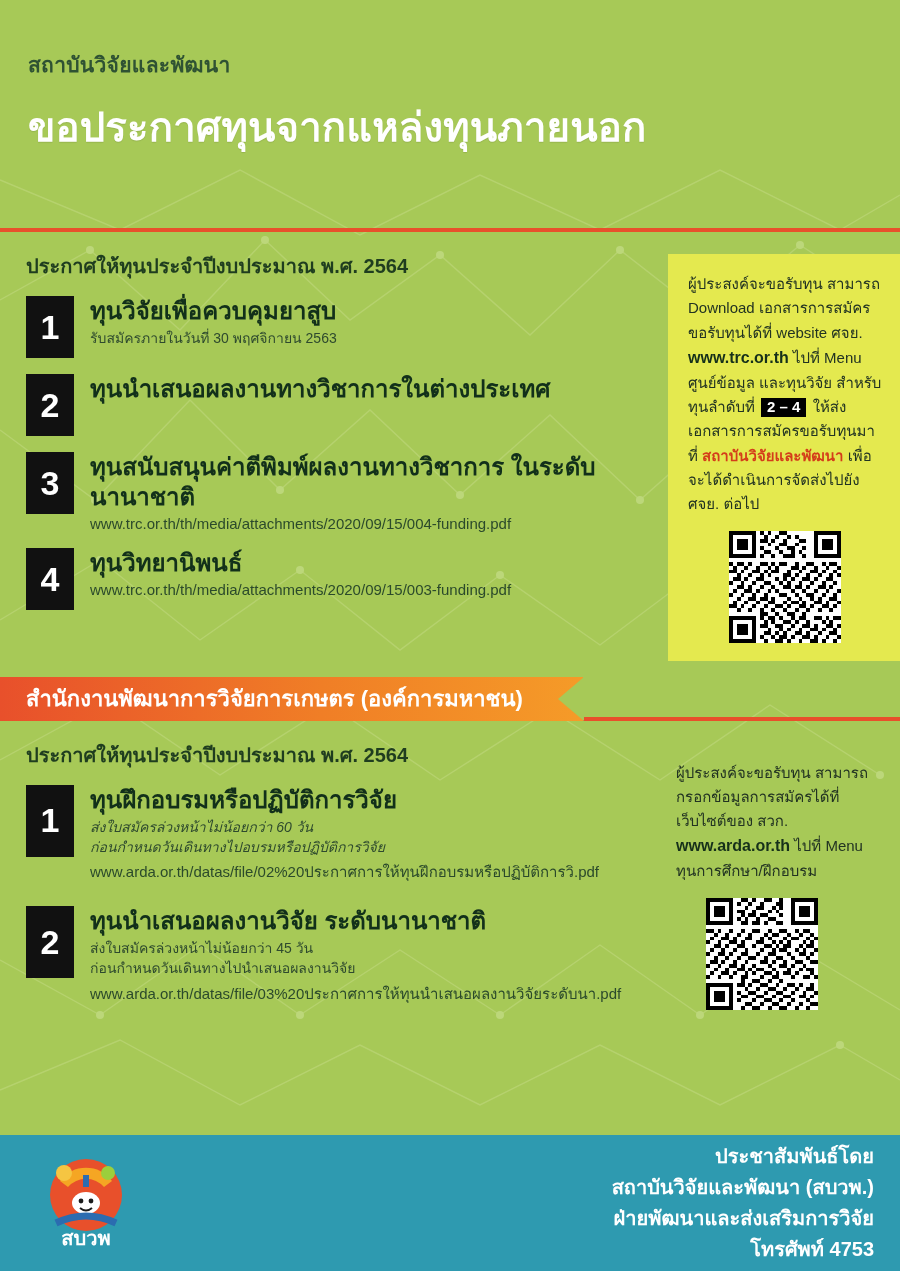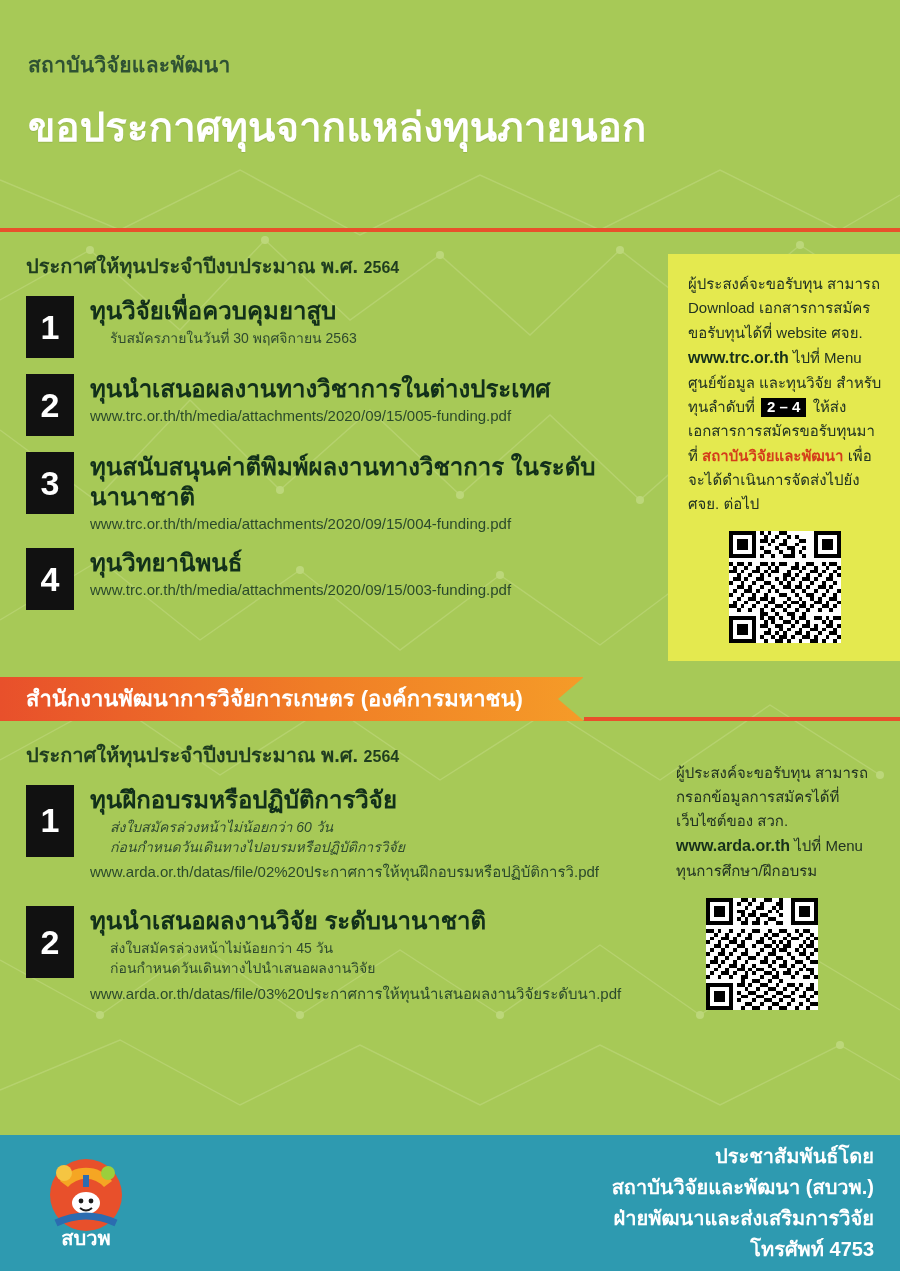--- a/index.html
+++ b/index.html
@@ -88,21 +88,21 @@
   }
   .col-left { width: 668px; padding: 18px 0 0 26px; }
   .col-right { width: 232px; padding: 22px 0 0 0; }
 
   .year-line {
     color: #1f3d1f;
     font-size: 20px;
     font-weight: bold;
     margin-bottom: 14px;
   }
-  .year-line .year-num { font-size: 16px; }
+  .year-line .year-num { font-size: 20px; }
 
   .fund-item {
     display: flex;
     align-items: flex-start;
     margin-bottom: 16px;
   }
   .num-box {
     flex: none;
     width: 48px;
     height: 62px;
@@ -120,21 +120,20 @@
     color: #12301a;
     font-size: 24px;
     font-weight: bold;
     line-height: 1.25;
   }
   .fund-sub {
     color: #2e4a2e;
     font-size: 14px;
     line-height: 1.45;
     margin-top: 2px;
-    margin-left: 20px;
   }
   .fund-url {
     color: #2b4a2b;
     font-size: 15px;
     margin-top: 3px;
     word-break: break-all;
   }
 
   
   .info-panel {
@@ -265,21 +264,20 @@
           <div class="fund-text">
             <div class="fund-title">ทุนวิจัยเพื่อควบคุมยาสูบ</div>
             <div class="fund-sub">รับสมัครภายในวันที่ 30 พฤศจิกายน 2563</div>
           </div>
         </div>
 
         <div class="fund-item">
           <div class="num-box">2</div>
           <div class="fund-text">
             <div class="fund-title">ทุนนำเสนอผลงานทางวิชาการในต่างประเทศ</div>
-            <div class="fund-url">www.trc.or.th/th/media/attachments/2020/09/15/005-funding.pdf</div>
           </div>
         </div>
 
         <div class="fund-item">
           <div class="num-box">3</div>
           <div class="fund-text">
             <div class="fund-title">ทุนสนับสนุนค่าตีพิมพ์ผลงานทางวิชาการ ในระดับนานาชาติ</div>
             <div class="fund-url">www.trc.or.th/th/media/attachments/2020/09/15/004-funding.pdf</div>
           </div>
         </div>

